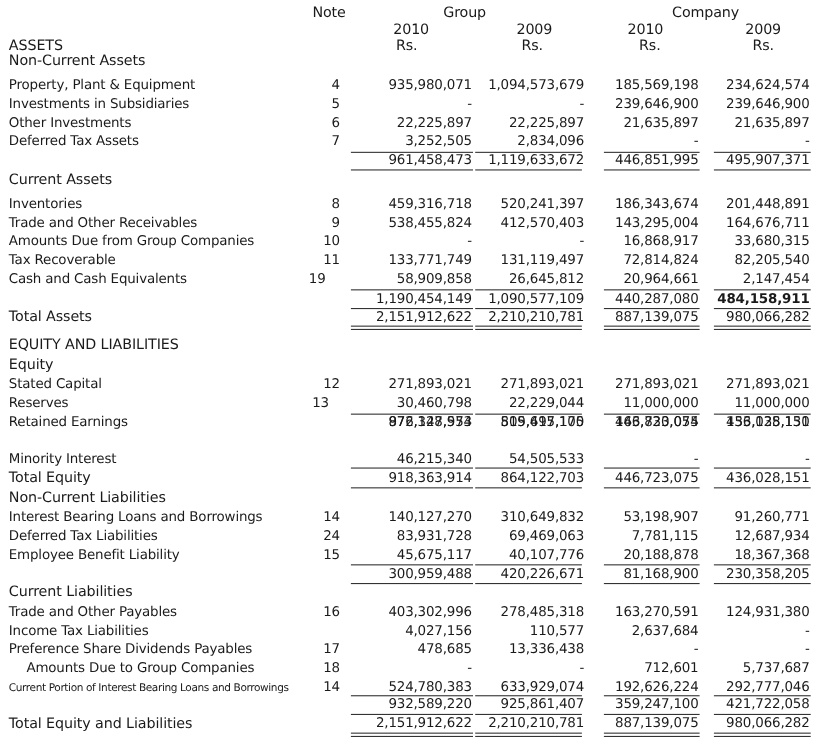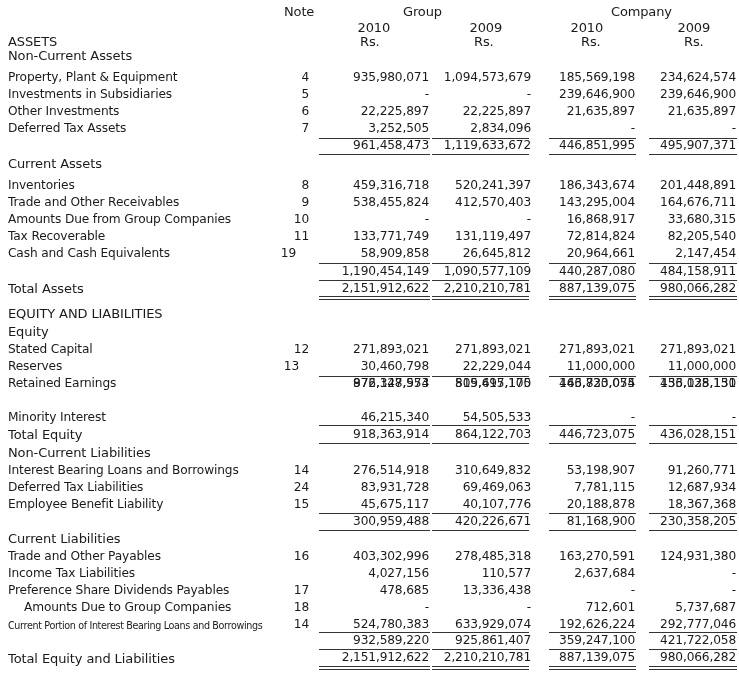--- a/index.html
+++ b/index.html
@@ -116,21 +116,21 @@
       <div class="abs num c2" style="top: 246px;">26,645,812</div>
       <div class="abs num c3" style="top: 246px;">20,964,661</div>
       <div class="abs num c4" style="top: 246px;">2,147,454</div>
       <div class="uline lc1" style="top: 263px;"></div>
       <div class="uline lc2" style="top: 263px;"></div>
       <div class="uline lc3" style="top: 263px;"></div>
       <div class="uline lc4" style="top: 263px;"></div>
       <div class="abs num c1" style="top: 264px;">1,190,454,149</div>
       <div class="abs num c2" style="top: 264px;">1,090,577,109</div>
       <div class="abs num c3" style="top: 264px;">440,287,080</div>
-      <div class="abs num c4" style="top: 264px;">484,158,911</div>
+      <div class="abs num c4" style="top: 264px; font-weight: bold;">484,158,911</div>
       <div class="uline lc1" style="top: 280px;"></div>
       <div class="uline lc2" style="top: 280px;"></div>
       <div class="uline lc3" style="top: 280px;"></div>
       <div class="uline lc4" style="top: 280px;"></div>
       <div class="abs label section" style="top: 281px;">Total Assets</div>
       <div class="abs num c1" style="top: 281px;">2,151,912,622</div>
       <div class="abs num c2" style="top: 281px;">2,210,210,781</div>
       <div class="abs num c3" style="top: 281px;">887,139,075</div>
       <div class="abs num c4" style="top: 281px;">980,066,282</div>
       <div class="dline lc1" style="top: 296px;"></div>
@@ -179,21 +179,21 @@
       <div class="abs num c2" style="top: 427px;">864,122,703</div>
       <div class="abs num c3" style="top: 427px;">446,723,075</div>
       <div class="abs num c4" style="top: 427px;">436,028,151</div>
       <div class="uline lc1" style="top: 443px;"></div>
       <div class="uline lc2" style="top: 443px;"></div>
       <div class="uline lc3" style="top: 443px;"></div>
       <div class="uline lc4" style="top: 443px;"></div>
       <div class="abs label section" style="top: 445px;">Non-Current Liabilities</div>
       <div class="abs label" style="top: 463px;">Interest Bearing Loans and  Borrowings</div>
       <div class="abs note" style="top: 463px;;left:279px">14</div>
-      <div class="abs num c1" style="top: 463px;">276,514,918</div>
+      <div class="abs num c1" style="top: 463px;">140,127,270</div>
       <div class="abs num c2" style="top: 463px;">310,649,832</div>
       <div class="abs num c3" style="top: 463px;">53,198,907</div>
       <div class="abs num c4" style="top: 463px;">91,260,771</div>
       <div class="abs label" style="top: 480px;">Deferred Tax Liabilities</div>
       <div class="abs note" style="top: 480px;;left:279px">24</div>
       <div class="abs num c1" style="top: 480px;">83,931,728</div>
       <div class="abs num c2" style="top: 480px;">69,469,063</div>
       <div class="abs num c3" style="top: 480px;">7,781,115</div>
       <div class="abs num c4" style="top: 480px;">12,687,934</div>
       <div class="abs label" style="top: 497px;">Employee Benefit Liability</div>

